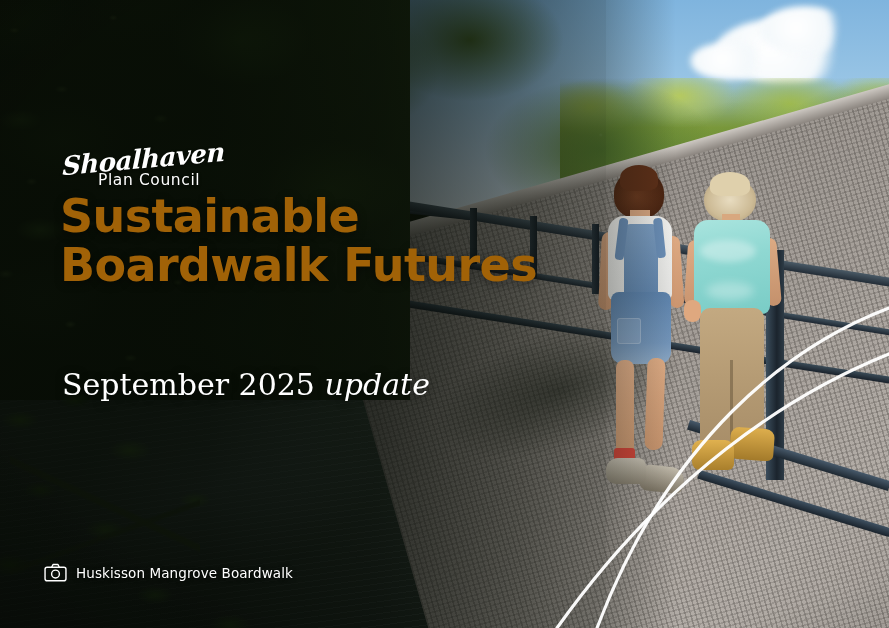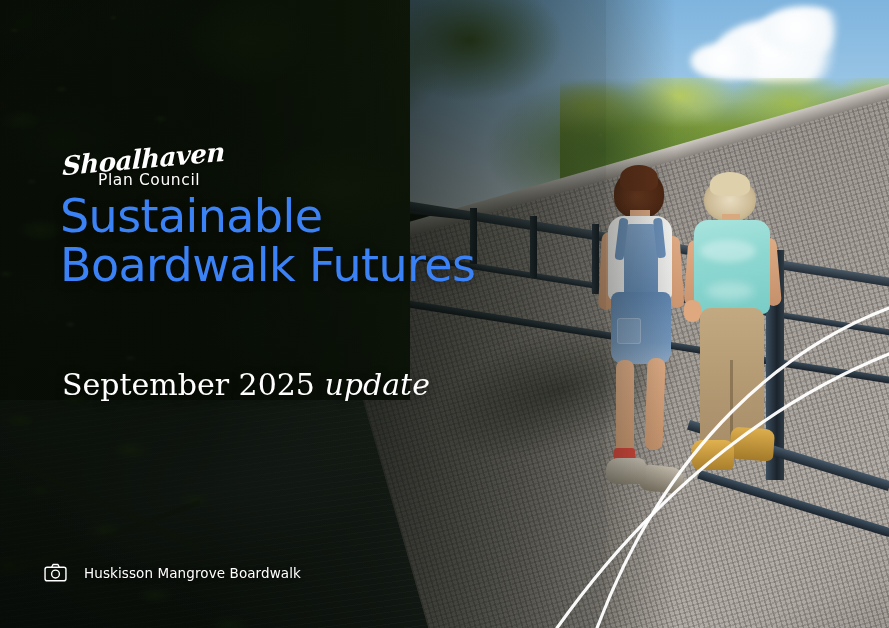--- a/index.html
+++ b/index.html
@@ -325,41 +325,41 @@
     display:block; margin-left:36px; margin-top:1px;
     font-family:"DejaVu Sans", sans-serif;
     font-size:15.5px; font-weight:400; color:#ffffff;
     letter-spacing:.6px; line-height:1;
     text-shadow:0 1px 3px rgba(0,0,0,.6);
   }
 
   .title {
     position:absolute; left:60px; top:192px;
     font-family:"DejaVu Sans", sans-serif;
-    font-weight:400;
+    font-weight:700;
     font-size:46px;
     line-height:1.07;
-    color:#3b82f6;
+    color:#a16207;
     letter-spacing:-0.6px;
     text-shadow:0 2px 10px rgba(0,0,0,.45);
   }
   .title .l { display:block; white-space:nowrap; }
 
   .subtitle {
     position:absolute; left:62px; top:367px;
     font-family:"DejaVu Serif", serif;
     font-size:30px; color:#ffffff;
     text-shadow:0 2px 8px rgba(0,0,0,.5);
     white-space:nowrap;
   }
   .subtitle .em { font-style:italic; }
 
   .caption {
     position:absolute; left:44px; bottom:46px;
-    display:flex; align-items:center; gap:17px;
+    display:flex; align-items:center; gap:9px;
   }
   .cam-icon { width:23px; height:19px; flex:0 0 auto; display:block; }
   .caption-text {
     font-family:"DejaVu Sans", sans-serif;
     font-size:13.5px; color:#ffffff; letter-spacing:.1px;
     text-shadow:0 1px 4px rgba(0,0,0,.75);
     white-space:nowrap;
   }
 </style>
 </head>

